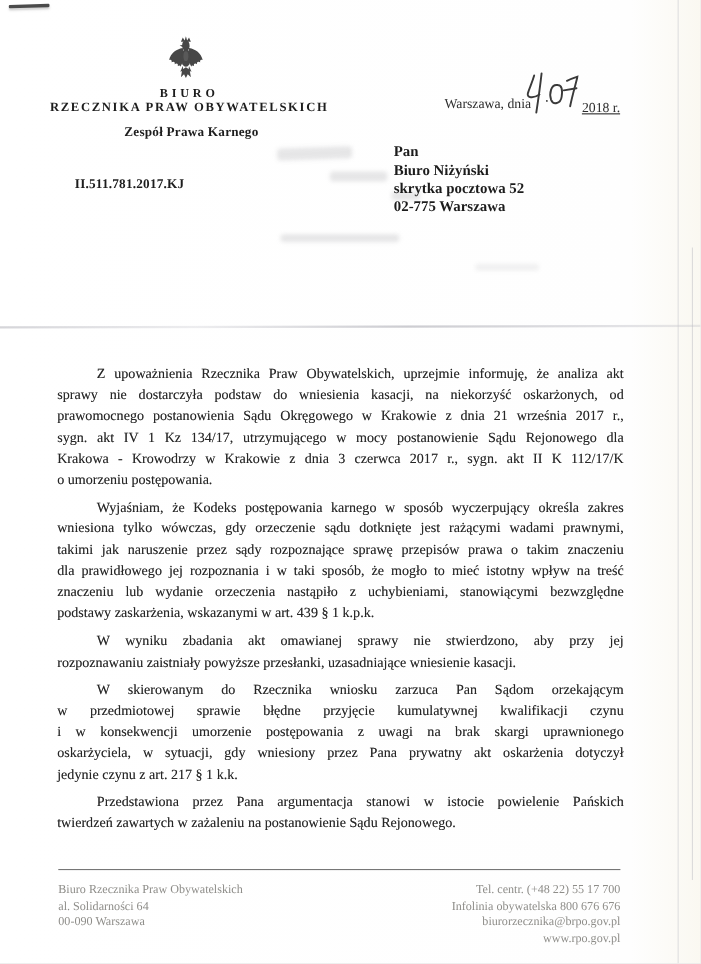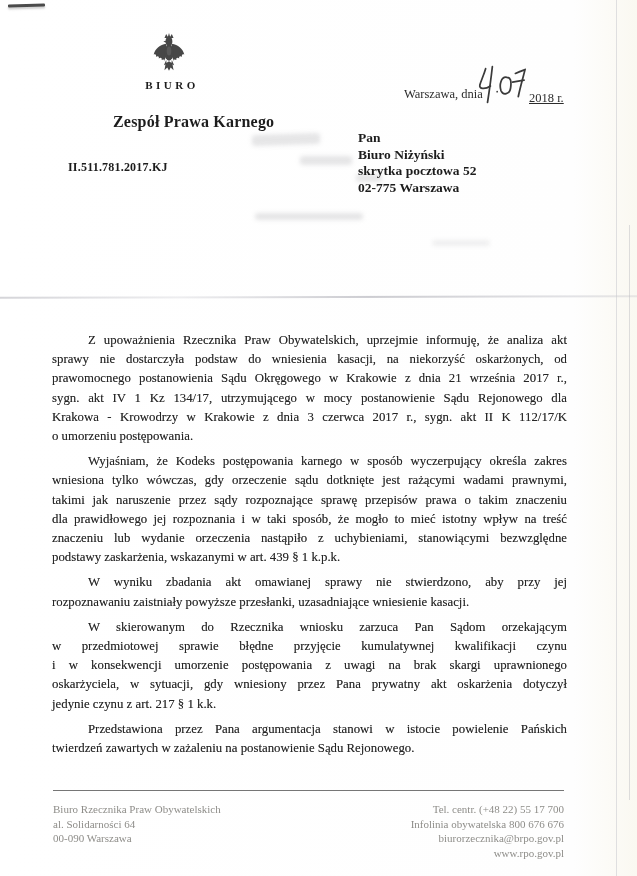--- a/index.html
+++ b/index.html
@@ -26,21 +26,21 @@
   .g2 { left:300px; top:156px; width:52px; height:9px; }
   .g3 { left:356px; top:174px; width:26px; height:8px; }
   .g4 { left:255px; top:213px; width:108px; height:7px; }
   .g5 { left:432px; top:240px; width:58px; height:6px; opacity:.6; }
   
   .eagle { position:absolute; left:152px; top:31px; width:34px; height:48px; }
   .hdr-center { position:absolute; left:28px; top:79px; width:288px; text-align:center;
     color:#1d1d1d;font-family:Liberation Serif, serif; }
   .office1 { font-weight:bold; font-size:11px; letter-spacing:3.5px; }
   .office2 { font-weight:bold; font-size:11.5px; letter-spacing:1.5px; margin-top:1px; }
-  .dept { position:absolute; left:113px; top:113px; font-weight:bold; font-size:16px;
+  .dept { position:absolute; left:113px; top:113px; font-weight:bold; font-size:12px;
     color:#1d1d1d; letter-spacing:.2px; }
   .date-prefix { position:absolute; left:404px; top:87px; font-size:12.5px; color:#2c2c2c; }
   .hand { position:absolute; left:476px; top:64px; }
   .date-suffix { position:absolute; left:529px; top:91px; font-size:12.5px; color:#2c2c2c;text-decoration:underline; }
   .ref { position:absolute; left:68px; top:160px; font-weight:bold; font-size:12px;
     color:#1d1d1d; letter-spacing:.2px; }
   .recipient { position:absolute; left:358px; top:130px; font-weight:bold;
     font-size:13.5px; line-height:16.5px; color:#1c1c1c; }
   
   .body-text { position:absolute; left:52px; top:331px; width:515px;
@@ -84,20 +84,21 @@
       <path d="M35,49 L39,58 L34,56 Z"></path>
       <path d="M24,55 L30,51 L36,55 L38,67 L33,62 L30,68 L27,62 L22,67 Z"></path>
     </g>
     <g fill="#6b6b6b" opacity=".5">
       <ellipse cx="30" cy="33" rx="4" ry="8"></ellipse>
     </g>
   </svg>
 
   <div class="hdr-center">
     <div class="office1">BIURO</div>
+    <div class="office2">RZECZNIKA PRAW OBYWATELSKICH</div>
   </div>
 
   <div class="dept">Zespół Prawa Karnego</div>
 
   <span class="date-prefix">Warszawa, dnia</span>
   <svg class="hand" width="50" height="42" viewBox="0 0 52 42" aria-label="4.07">
     <g fill="none" stroke="#3a3a3a" stroke-width="1.8" stroke-linecap="round">
       <path d="M10,4 C8,11 5,17 4,21 C3,25 9,26 15,22"></path>
       <path d="M17,2 C16,11 14,26 12,39"></path>
       <circle cx="22" cy="28" r="0.9" fill="#3a3a3a" stroke="none"></circle>

